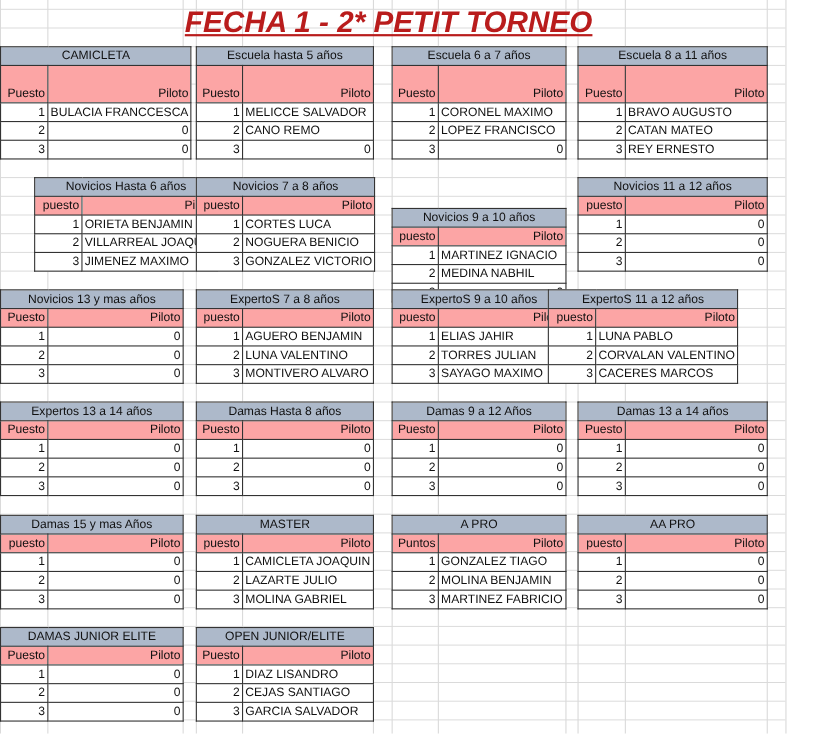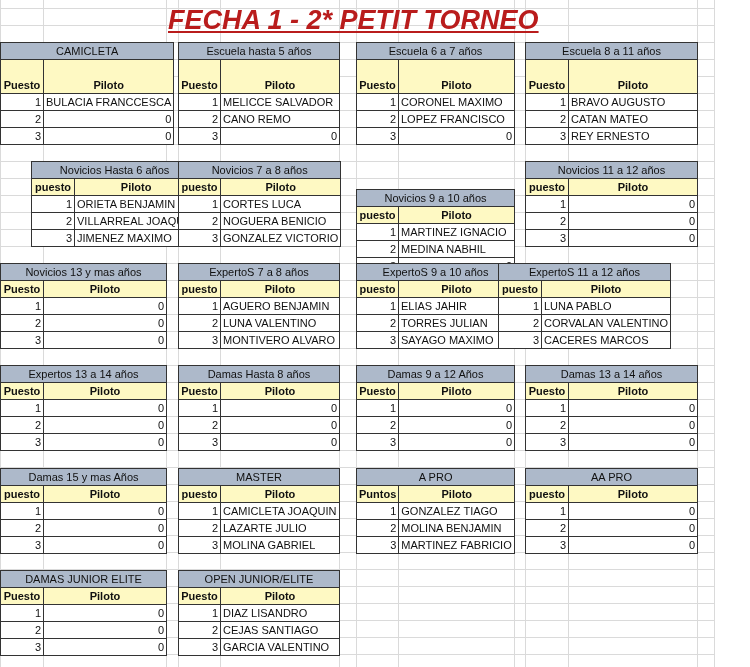--- a/index.html
+++ b/index.html
@@ -7,21 +7,21 @@
   .grid{position:absolute;left:0;top:0;width:714px;height:667px;
     background-image:
       linear-gradient(to right,#dadada 1px,transparent 1px),
       linear-gradient(to bottom,#dadada 1px,transparent 1px);
     background-size:100% 100%,100% 17px;background-position:0 0,0 8px;}
   .vline{position:absolute;top:0;height:667px;width:1px;background:#dadada;}
   .title{position:absolute;top:4px;left:168px;font-family:"Liberation Sans",sans-serif;font-weight:bold;font-style:italic;font-size:27px;color:#b91c1c;text-decoration:underline;letter-spacing:0px;line-height:32px;white-space:nowrap;}
   .tbl{position:absolute;border-collapse:collapse;background:#fff;font-size:11px;color:#111;}
   .tbl td{border:1px solid #333;padding:0 2px;height:16px;line-height:16px;white-space:nowrap;overflow:hidden;}
   .tbl .cat{background:#adb9ca;text-align:center;}
-  .tbl .hdr{background:#fef9c3;text-align:center;font-weight:bold;}
+  .tbl .hdr{background:#fca5a5;text-align:right;}
   .tbl .hdr.tall{height:33px;vertical-align:bottom;}
   .tbl .pos{text-align:right;}
   .tbl .name{text-align:left;}
   .tbl .zero{text-align:right;}
 </style>
 </head>
 <body>
 
 <div class="grid"></div>
 <div class="vline" style="left:43px"></div>
@@ -535,17 +535,17 @@
         <tr>
           <td class="pos">1</td>
           <td class="name">DIAZ LISANDRO</td>
         </tr>
         <tr>
           <td class="pos">2</td>
           <td class="name">CEJAS SANTIAGO</td>
         </tr>
         <tr>
           <td class="pos">3</td>
-          <td class="name">GARCIA VALENTINO</td>
+          <td class="name">GARCIA SALVADOR</td>
         </tr>
       </tbody>
     </table>
   </div>
 
 </body></html>

